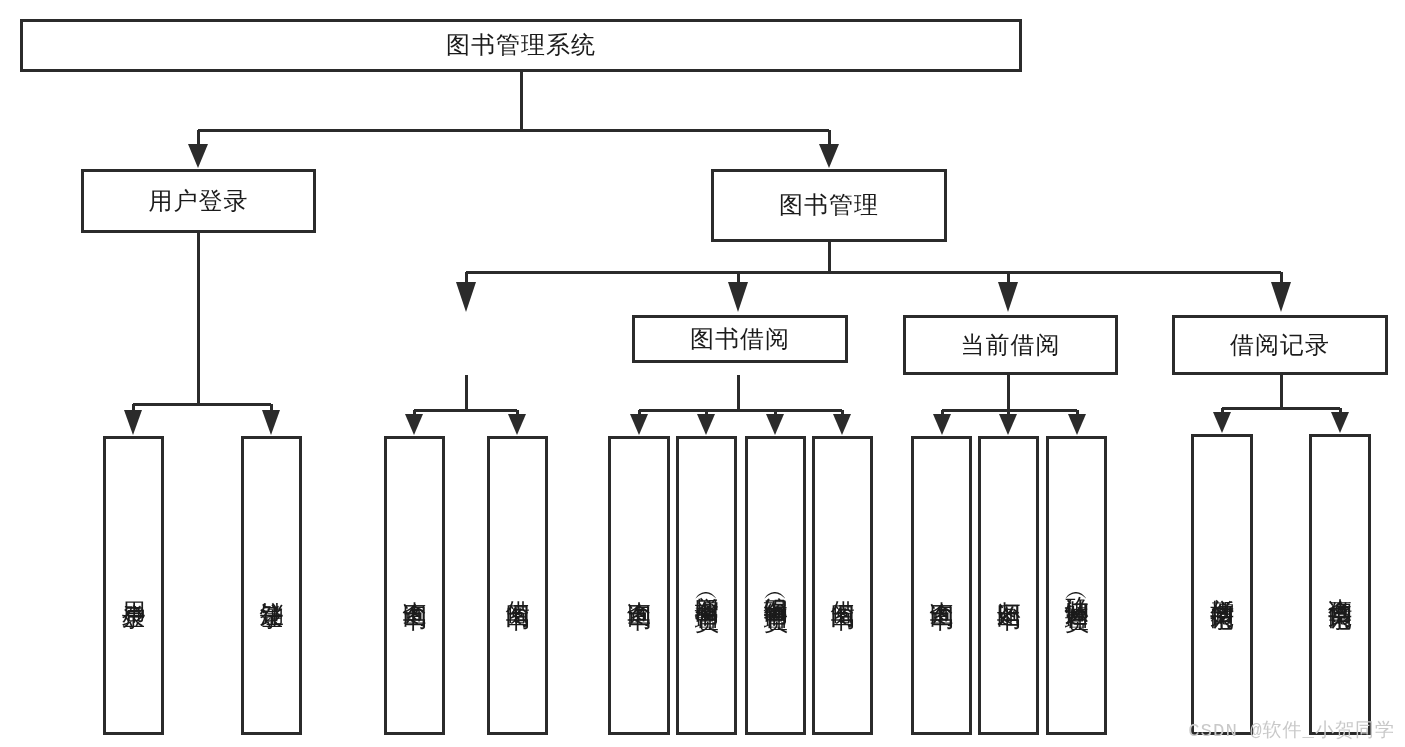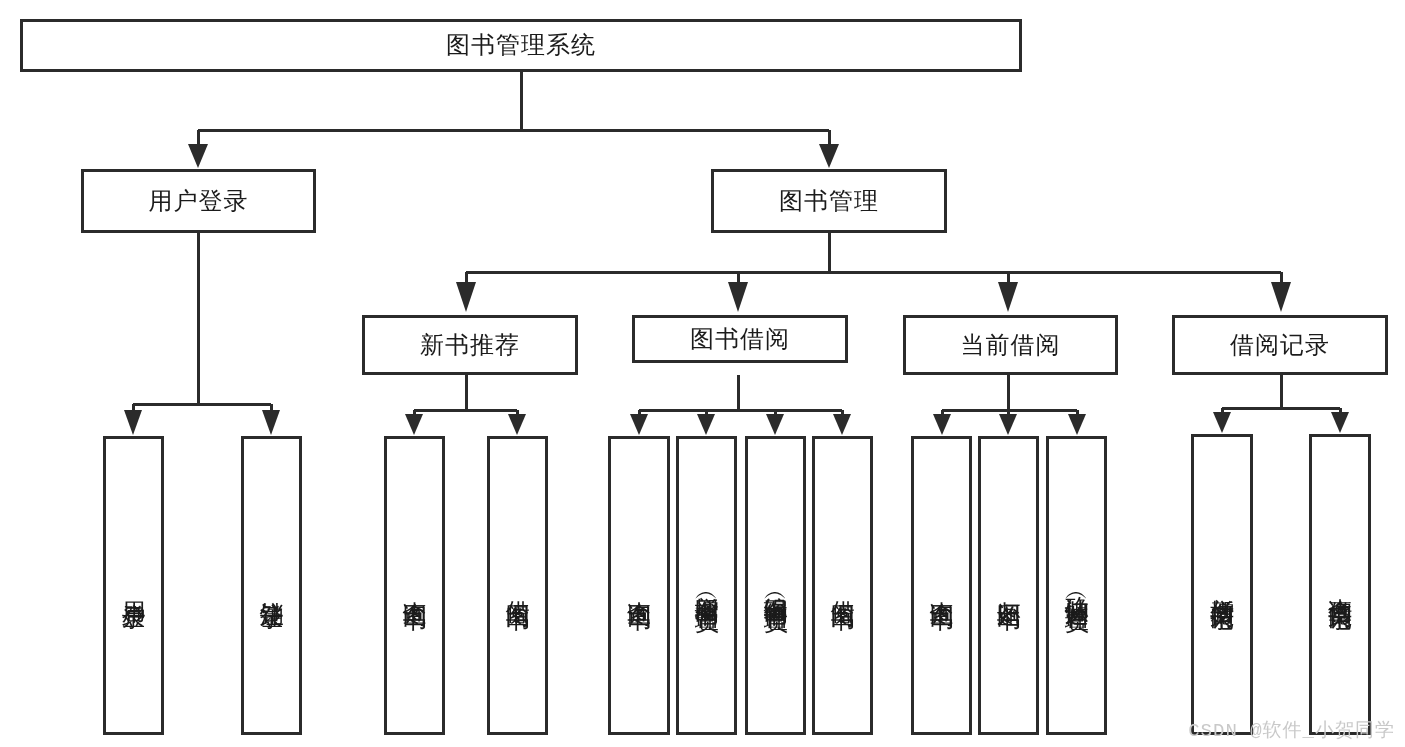--- a/index.html
+++ b/index.html
@@ -147,27 +147,24 @@
     <polygon points="1331,412 1349,412 1340,433"></polygon>
   </svg>
 
   <div class="node horiz root" style="left:20px; top:19px; width:1002px; height:53px;">
     <span>图书管理系统</span>
   </div>
 
   <div class="node horiz" style="left:81px; top:169px; width:235px; height:64px;">
     <span>用户登录</span>
   </div>
-  <div class="node horiz" style="left:711px; top:169px; width:236px; height:64px;font-family:Liberation Serif, serif;">
+  <div class="node horiz" style="left:711px; top:169px; width:236px; height:73px;font-family:Liberation Serif, serif;">
     <span>图书管理</span>
   </div>
 
-  <div class="node horiz" style="left:362px; top:315px; width:216px; height:60px;">
-    <span>新书推荐</span>
-  </div>
   <div class="node horiz" style="left:632px; top:315px; width:216px; height:48px;">
     <span>图书借阅</span>
   </div>
   <div class="node horiz" style="left:903px; top:315px; width:215px; height:60px;">
     <span>当前借阅</span>
   </div>
   <div class="node horiz" style="left:1172px; top:315px; width:216px; height:60px;">
     <span>借阅记录</span>
   </div>
 

